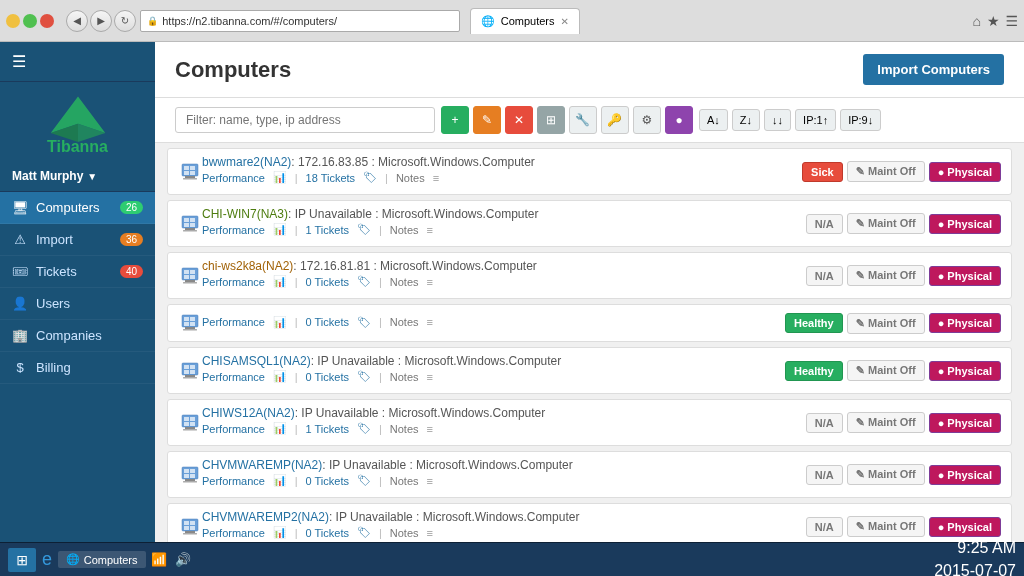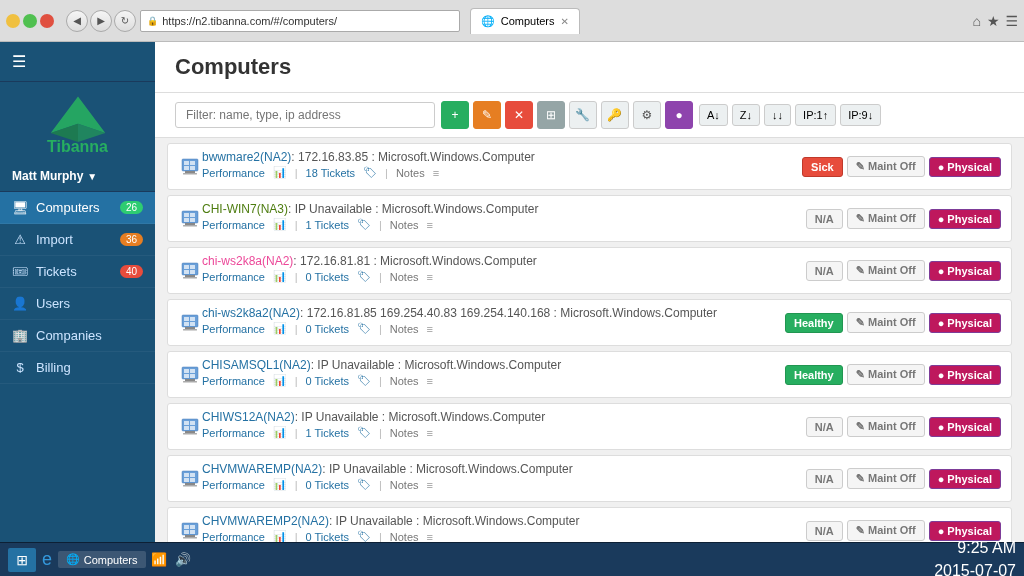--- a/index.html
+++ b/index.html
@@ -175,20 +175,21 @@
     <span>Billing</span>
 
   </div>
       </div>
   </div>
 
   <div class="main-content">
 
     <div class="page-header">
       <h1 class="page-title">Computers</h1>
+      <button class="import-btn">Import Computers</button>
     </div>
 
     <div class="filter-bar">
       <input class="filter-input" placeholder="Filter: name, type, ip address" style="">
       <div class="toolbar-btns" id="toolbar-btns-container">
       <div class="tb-btn green">+</div>
           <div class="tb-btn orange">✎</div>
           <div class="tb-btn red">✕</div>
           <div class="tb-btn gray">⊞</div>
           <div class="tb-btn light">🔧</div>
@@ -287,21 +288,21 @@
           <rect x="3" y="16" width="14" height="1.5" rx="0.5" fill="#aaa"></rect>
 
           <rect x="4" y="4" width="5" height="4" fill="#fff" opacity="0.7" rx="0.3"></rect>
           <rect x="10" y="4" width="5" height="4" fill="#fff" opacity="0.7" rx="0.3"></rect>
           <rect x="4" y="9" width="5" height="4" fill="#fff" opacity="0.7" rx="0.3"></rect>
           <rect x="10" y="9" width="5" height="4" fill="#fff" opacity="0.7" rx="0.3"></rect>
         </svg>
       </div>
       <div class="computer-info">
         <div class="computer-name">
-          <span style="color:#ec4899;cursor:pointer;margin-top:44px;">chi-ws2k8a(NA2)</span><span>: 172.16.81.81 : Microsoft.Windows.Computer</span>
+          <span style="color:#a16207;cursor:pointer;margin-top:44px;">chi-ws2k8a(NA2)</span><span>: 172.16.81.81 : Microsoft.Windows.Computer</span>
         </div>
         <div class="computer-sub">
           <span style="color:#2471a3;cursor:pointer;">Performance</span>
           <span style="color:#2471a3;">📊</span>
           <span class="sep">|</span>
           <span style="color:#2471a3;cursor:pointer;">0 Tickets</span>
           <span style="color:#2471a3;">🏷</span>
           <span class="sep">|</span>
           <span style="color:#777;cursor:pointer;">Notes</span>
           <span style="color:#999;">≡</span>
@@ -322,23 +323,20 @@
           <rect x="5" y="14" width="10" height="2" fill="#888"></rect>
           <rect x="3" y="16" width="14" height="1.5" rx="0.5" fill="#aaa"></rect>
 
           <rect x="4" y="4" width="5" height="4" fill="#fff" opacity="0.7" rx="0.3"></rect>
           <rect x="10" y="4" width="5" height="4" fill="#fff" opacity="0.7" rx="0.3"></rect>
           <rect x="4" y="9" width="5" height="4" fill="#fff" opacity="0.7" rx="0.3"></rect>
           <rect x="10" y="9" width="5" height="4" fill="#fff" opacity="0.7" rx="0.3"></rect>
         </svg>
       </div>
       <div class="computer-info">
-        <div class="computer-name">
-          <span style="color:#2471a3;cursor:pointer;">chi-ws2k8a2(NA2)</span><span>: 172.16.81.85 169.254.40.83 169.254.140.168 : Microsoft.Windows.Computer</span>
-        </div>
         <div class="computer-sub">
           <span style="color:#2471a3;cursor:pointer;">Performance</span>
           <span style="color:#2471a3;">📊</span>
           <span class="sep">|</span>
           <span style="color:#2471a3;cursor:pointer;">0 Tickets</span>
           <span style="color:#2471a3;">🏷</span>
           <span class="sep">|</span>
           <span style="color:#777;cursor:pointer;">Notes</span>
           <span style="color:#999;">≡</span>
         </div>

